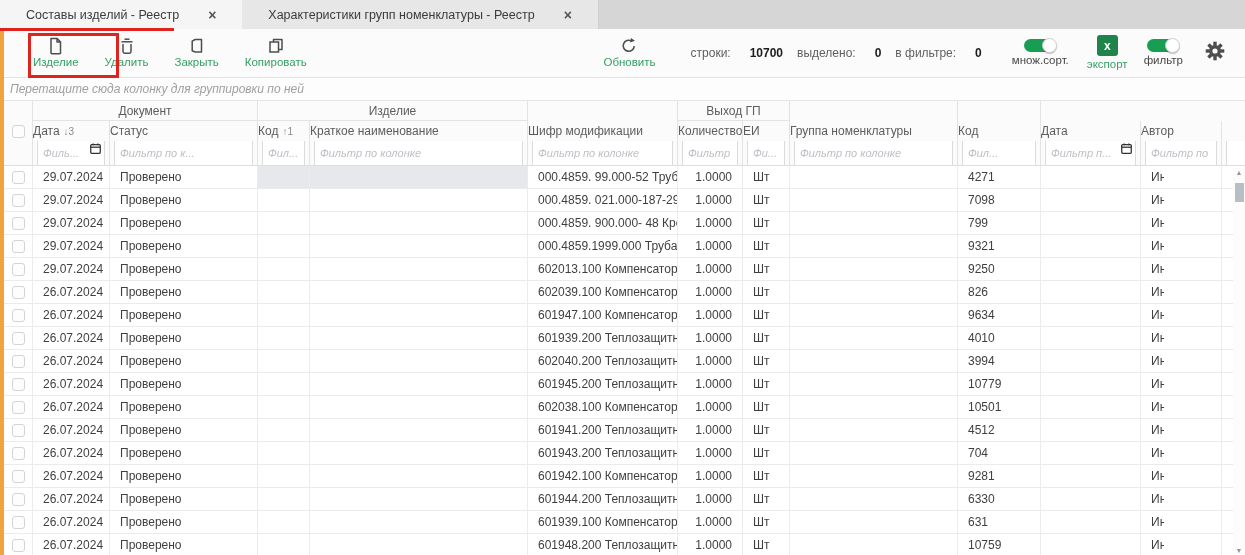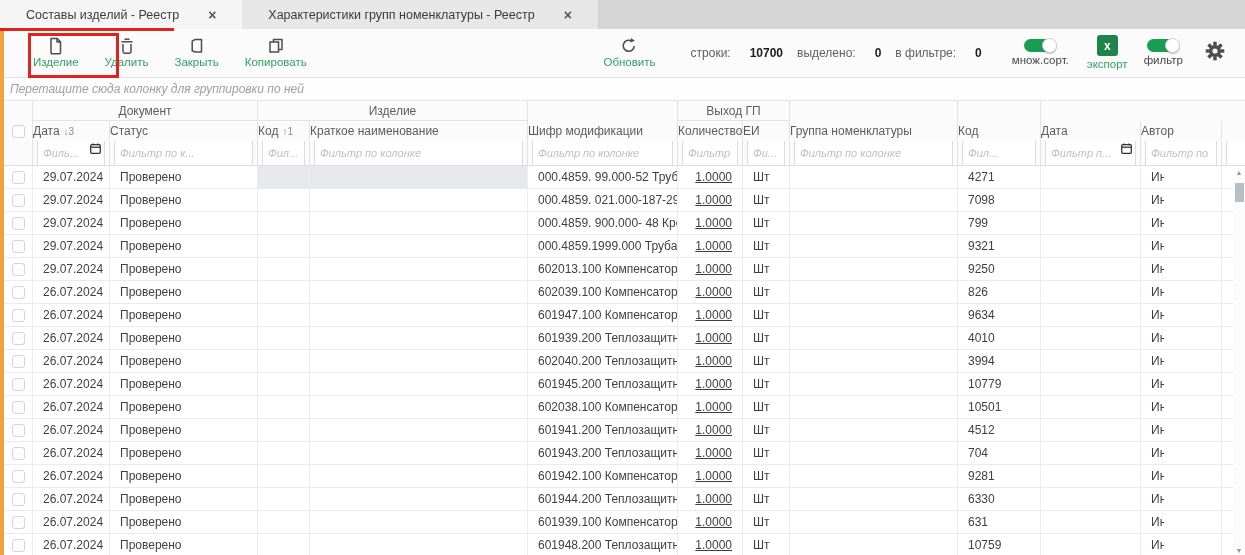--- a/index.html
+++ b/index.html
@@ -53,21 +53,21 @@
   .fwrap{ position:relative; flex:1; display:flex; margin:0 4px; min-width:0; }
   .fwrap input{ flex:1; min-width:24px; height:19px; border:1px solid #dcdcdc; border-radius:4px;
     font-family:"Liberation Sans",sans-serif; font-size:11px; font-style:italic; color:#555; padding:16px 5px; outline:none; background:#fff; }
   .fwrap input::placeholder{ color:#bfbfc6; }
   .fwrap.withcal input{ padding-right:17px; }
   .fwrap .cal{ position:absolute; right:4px; top:4px; }
 
   .drow{ height:23px; background:#fff; border-bottom:1px solid #ebebeb; }
   .drow .c{ font-size:12px; color:#3f3f3f; padding-left:10px; }
   .drow .c.cbcell, .filter-row .c.cbcell, .head-row .c.cbcell, .group-row .c.cbcell{ padding-left:0; justify-content:center; }
-  .drow .c.num{ justify-content:flex-end; padding-right:10px; padding-left:0;text-decoration:underline; }
+  .drow .c.num{ justify-content:flex-end; padding-right:10px; padding-left:0; }
   .drow .c.sel{ background:#e7e8eb; }
   .drow .c.last, .head-row .c.last, .group-row .c.last, .filter-row .c.last{ border-right:none; }
   .clip{ display:inline-block; width:13px; overflow:hidden; white-space:nowrap; }
 
   .checkbox{ width:13px; height:13px; border:1px solid #d4d4d4; border-radius:3px; background:#fdfdfd; }
 
   
   .vscroll{ position:absolute; top:67px; right:0; width:12px; height:388px; background:#fcfcfc; z-index:5;
     display:flex; flex-direction:column; align-items:center; }
   .vscroll .arrow{ font-size:7px; color:#90979d; line-height:10px; }

